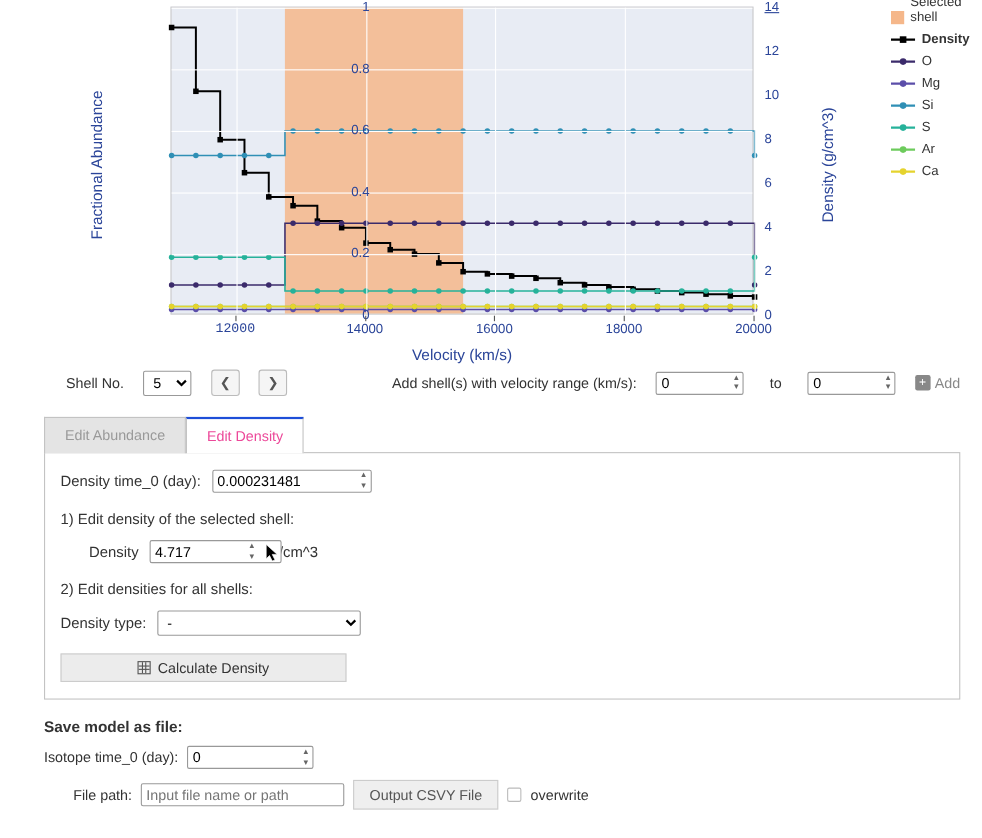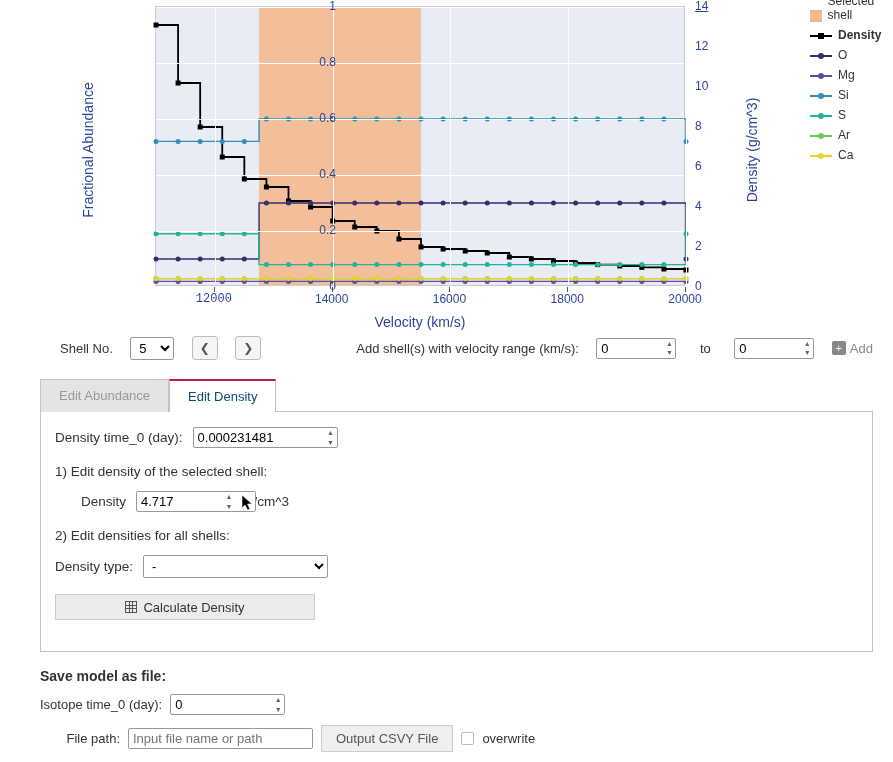--- a/index.html
+++ b/index.html
@@ -67,21 +67,21 @@
   .to-lbl { margin:0 6px; }
   .add-link { color:#888; font-size:13px; display:inline-flex; align-items:center; gap:4px; cursor:pointer;}
   .add-link .plus { width:14px;height:14px;background:#888;color:#fff;border-radius:2px;display:flex;align-items:center;justify-content:center;font-size:11px;line-height:1;}
   
   .tabs-wrap { margin-left:0; }
   .tab-bar { display:flex; }
   .tab {
     padding:8px 18px; font-size:13px; border:1px solid #c3c3c3; border-bottom:none;
     background:#e4e4e4; color:#999; cursor:pointer; position:relative; top:1px;
   }
-  .tab.active { background:#fff; color:#0c4a6e; border-top:2px solid #be185d; }
+  .tab.active { background:#fff; color:#ec4899; border-top:2px solid #1d4ed8; }
   .tab:not(.active){ border-top:1px solid #c3c3c3;}
   .tab-panel {
     border:1px solid #c3c3c3; padding:15px 14px; font-size:13.5px;
   }
   .tab-panel .row { display:flex; align-items:center; gap:10px; margin-bottom:16px;}
   .tab-panel .indent { margin-left:26px;}
   .tab-panel .section-label { margin-bottom:12px;}
   .select-wide { width:185px; }
   .btn-wide {
     width:260px; height:26px; border:1px solid #ccc; background:#ececec; font-size:13px;
@@ -480,21 +480,21 @@
 
     <div class="section-label">2) Edit densities for all shells:</div>
 
     <div class="row">
       <span>Density type:</span>
       <select class="select-wide">
         <option>-</option>
       </select>
     </div>
 
-    <div class="row" style="margin-bottom:16px;">
+    <div class="row" style="margin-bottom:0;">
       <span class="btn-wide">
         <span class="grid-icon"></span>
         <span>Calculate Density</span>
       </span>
     </div>
   </div>
 </div>
 
 <div class="save-title">Save model as file:</div>
 <div class="save-row">

